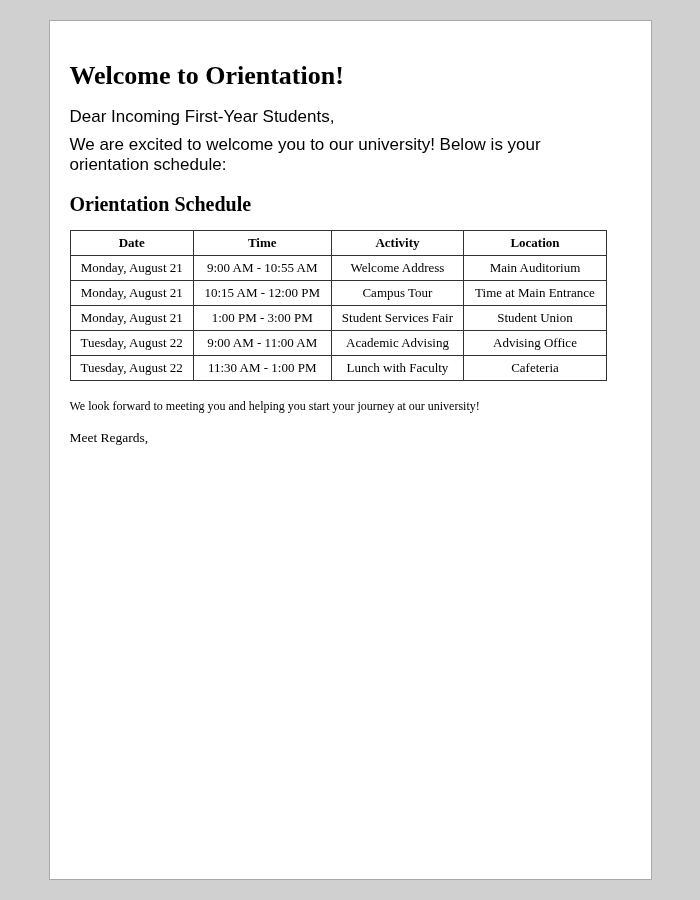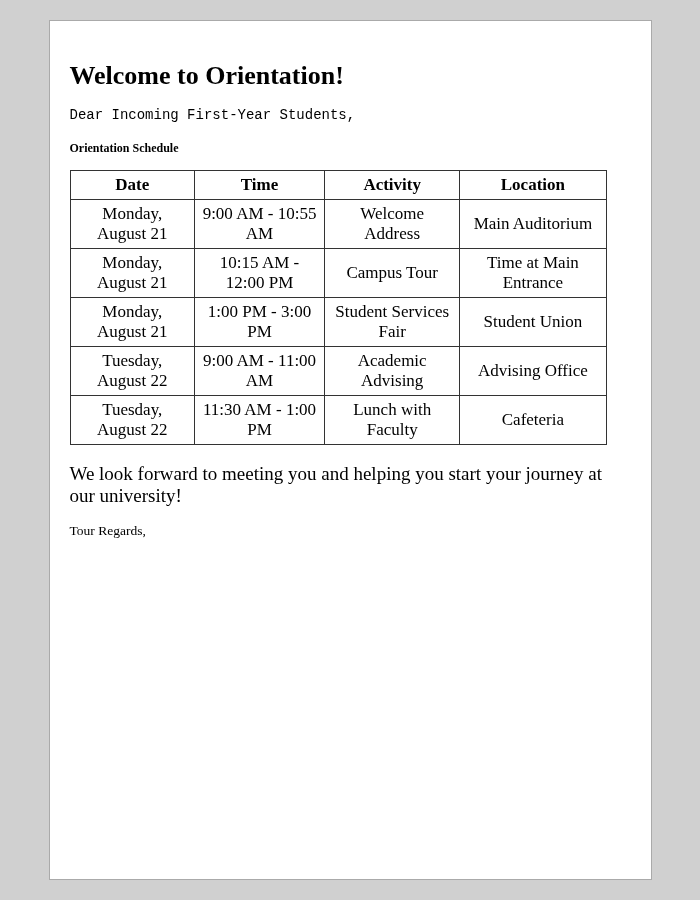--- a/index.html
+++ b/index.html
@@ -27,74 +27,75 @@
     }
 
     .main-title {
       font-size: 26px;
       font-weight: bold;
       margin-bottom: 16px;
       font-family: 'Times New Roman', Times, serif;
     }
 
     .intro-text {
-      font-size: 14px;
+      font-size: 17px;
       margin-bottom: 8px;
-      font-family: Liberation Mono, monospace;
+      font-family: Liberation Sans, sans-serif;
     }
 
     .section-title {
-      font-size: 12px;
+      font-size: 20px;
       font-weight: bold;
       margin-top: 18px;
       margin-bottom: 14px;
       font-family: 'Times New Roman', Times, serif;
     }
 
     .schedule-table {
       border-collapse: collapse;
       width: 100%;
-      font-size: 17px;
+      font-size: 13px;
       font-family: 'Times New Roman', Times, serif;
       margin-bottom: 18px;
     }
 
     .schedule-table th,
     .schedule-table td {
       border: 1px solid #333333;
       padding: 4px 6px;
       text-align: center;
     }
 
     .schedule-table th {
       font-weight: bold;
       text-align: center;
     }
 
     .closing-text {
-      font-size: 19px;
+      font-size: 12px;
       margin-bottom: 14px;
       font-family: 'Times New Roman', Times, serif;
     }
 
     .sign-off {
       font-size: 13.5px;
       font-family: 'Times New Roman', Times, serif;
       line-height: 1.5;
     }
   </style>
 </head>
 <body>
 
 <div class="page">
 
   <h1 class="main-title">Welcome to Orientation!</h1>
 
   <p class="intro-text">Dear Incoming First-Year Students,</p>
 
+  <p class="intro-text">We are excited to welcome you to our university! Below is your orientation schedule:</p>
 
   <h2 class="section-title">Orientation Schedule</h2>
 
   <table class="schedule-table">
     <thead>
       <tr>
         <th>Date</th>
         <th>Time</th>
         <th>Activity</th>
         <th>Location</th>
@@ -130,16 +131,16 @@
           <td>11:30 AM - 1:00 PM</td>
           <td>Lunch with Faculty</td>
           <td>Cafeteria</td>
         </tr>
       </tbody>
   </table>
 
   <p class="closing-text">We look forward to meeting you and helping you start your journey at our university!</p>
 
   <div class="sign-off">
-    <div>Tour Regards,</div>
+    <div>Meet Regards,</div>
   </div>
 
 </div>
 
 </body></html>

